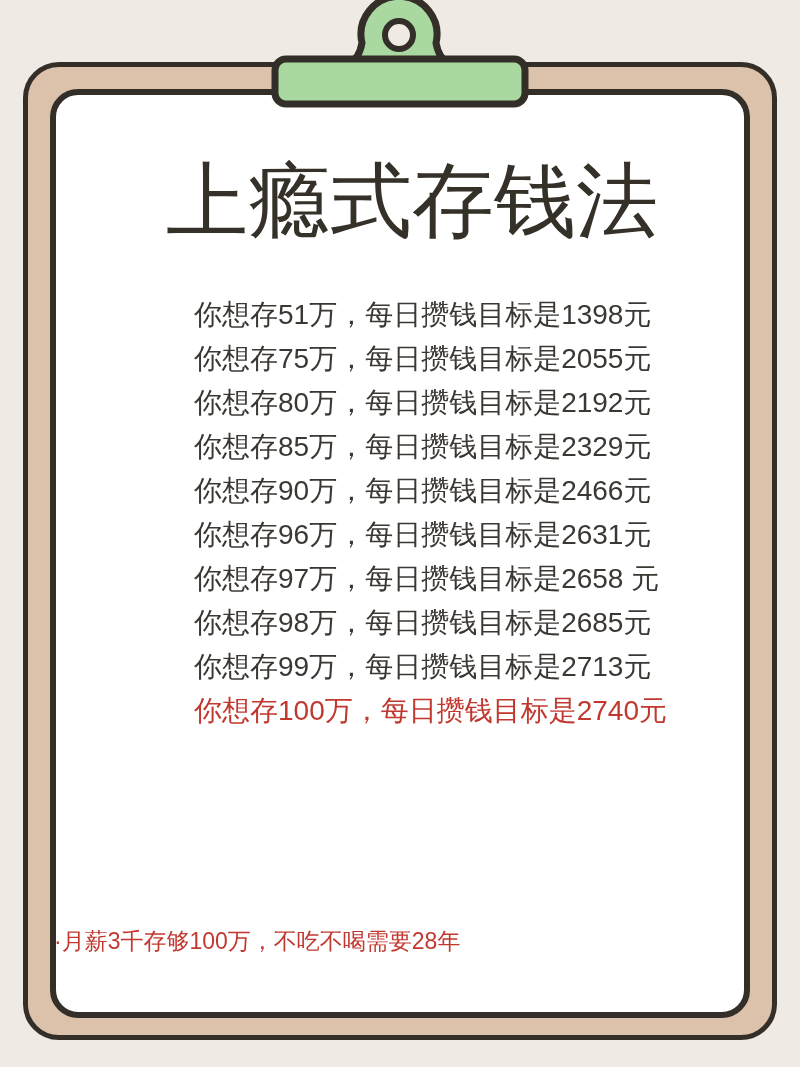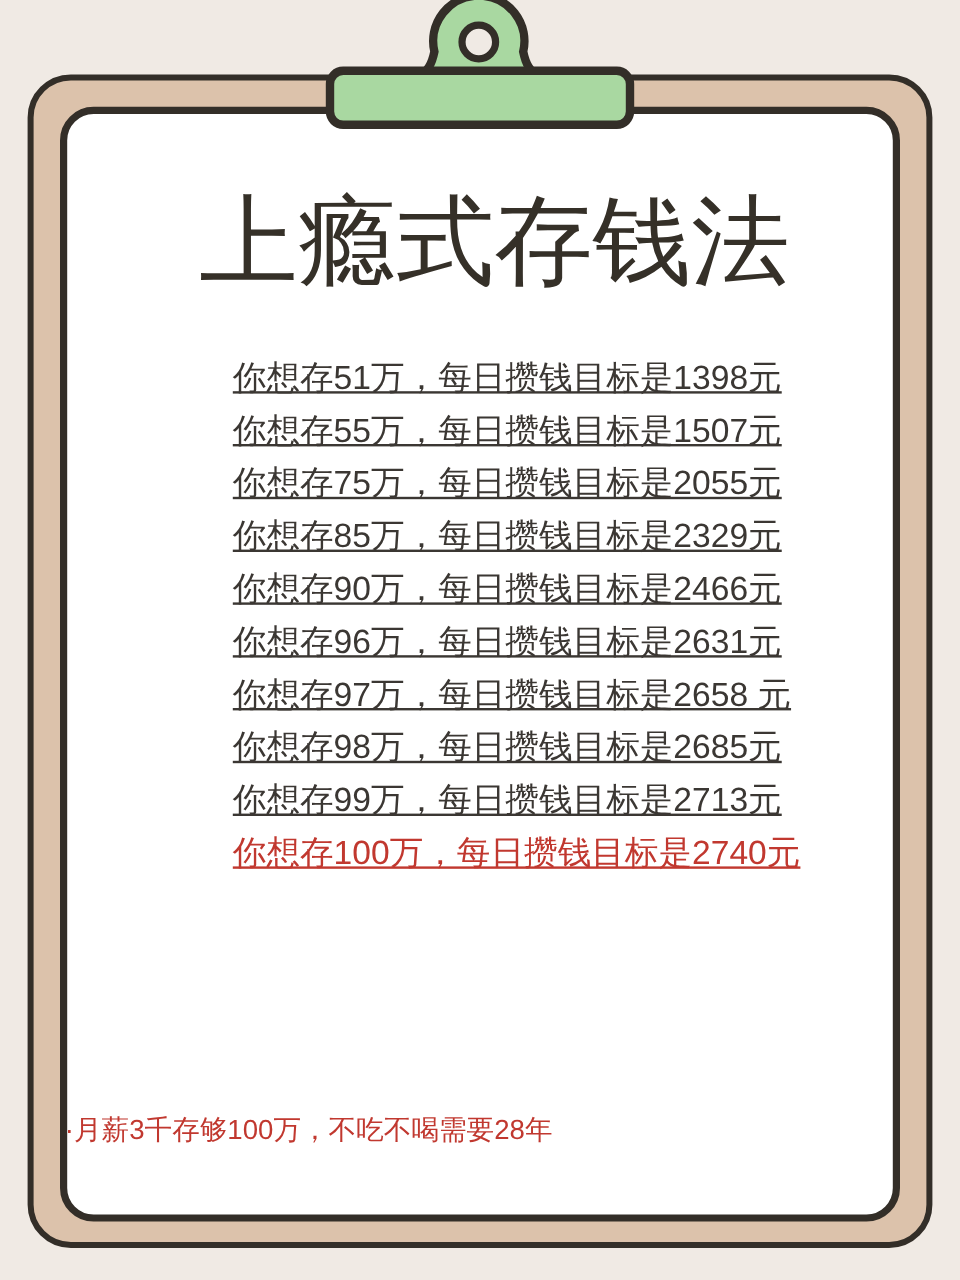--- a/index.html
+++ b/index.html
@@ -31,21 +31,21 @@
     position:absolute;left:0;top:138px;width:800px;margin:12px;z-index:3;
     text-align:center;font-family:"Liberation Serif","DejaVu Serif",serif;
     font-weight:normal;font-size:82px;line-height:104px;letter-spacing:0px;
     color:#353028;
   }
   .lines{
     position:absolute;left:194px;top:293px;z-index:3;
     font-size:28px;line-height:44px;color:var(--body-text);
     white-space:nowrap;
   }
-  .line{height:44px;text-decoration:underline;}
+  .line{height:44px;}
   .line.red{color:var(--accent-red);}
   .footnote{
     position:absolute;left:54px;top:919px;z-index:3;
     font-size:23px;line-height:44px;color:var(--accent-red);white-space:nowrap;
   }
 </style>
 </head>
 <body>
 
 <div class="frame"></div>
@@ -54,22 +54,22 @@
 <svg class="clip-svg" viewBox="0 0 268 114" xmlns="http://www.w3.org/2000/svg" aria-hidden="true">
   <path class="clip-tab" d="M 81 66 C 91 59 94 53 96 43 A 38 38 0 1 1 170 43 C 172 53 175 59 185 66 L 81 66 Z"></path>
   <rect class="clip-bar" x="9" y="59" width="250" height="45" rx="11"></rect>
   <circle class="clip-hole" cx="133" cy="35" r="14"></circle>
 </svg>
 
 <h1 class="title">上瘾式存钱法</h1>
 
 <div class="lines">
   <div class="line">你想存51万，每日攒钱目标是1398元</div>
-  <div class="line">你想存55万，每日攒钱目标是1507元</div>
   <div class="line">你想存75万，每日攒钱目标是2055元</div>
+  <div class="line">你想存80万，每日攒钱目标是2192元</div>
   <div class="line">你想存85万，每日攒钱目标是2329元</div>
   <div class="line">你想存90万，每日攒钱目标是2466元</div>
   <div class="line">你想存96万，每日攒钱目标是2631元</div>
   <div class="line">你想存97万，每日攒钱目标是2658 元</div>
   <div class="line">你想存98万，每日攒钱目标是2685元</div>
   <div class="line">你想存99万，每日攒钱目标是2713元</div>
   <div class="line red">你想存100万，每日攒钱目标是2740元</div>
 </div>
 
 <div class="footnote">·月薪3千存够100万，不吃不喝需要28年</div>

